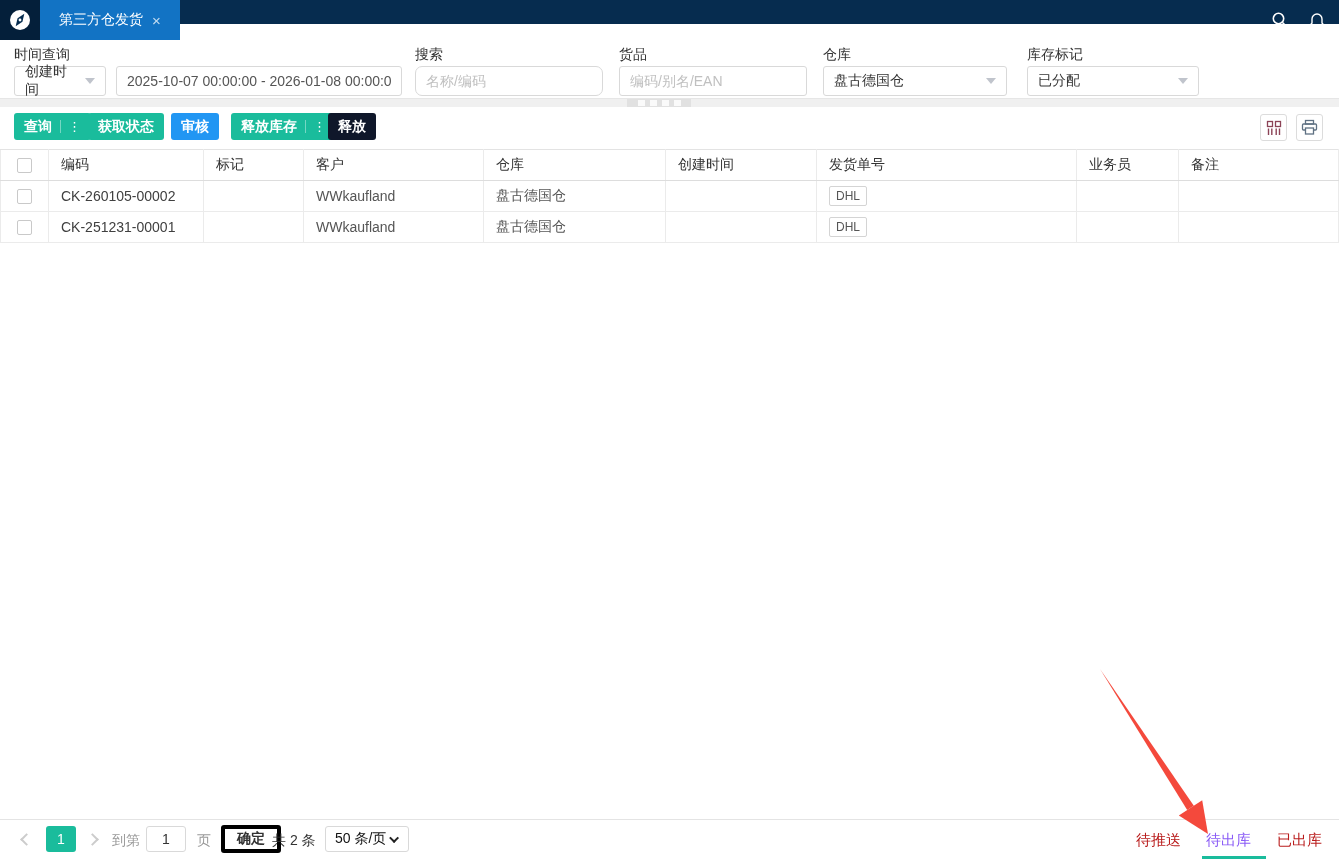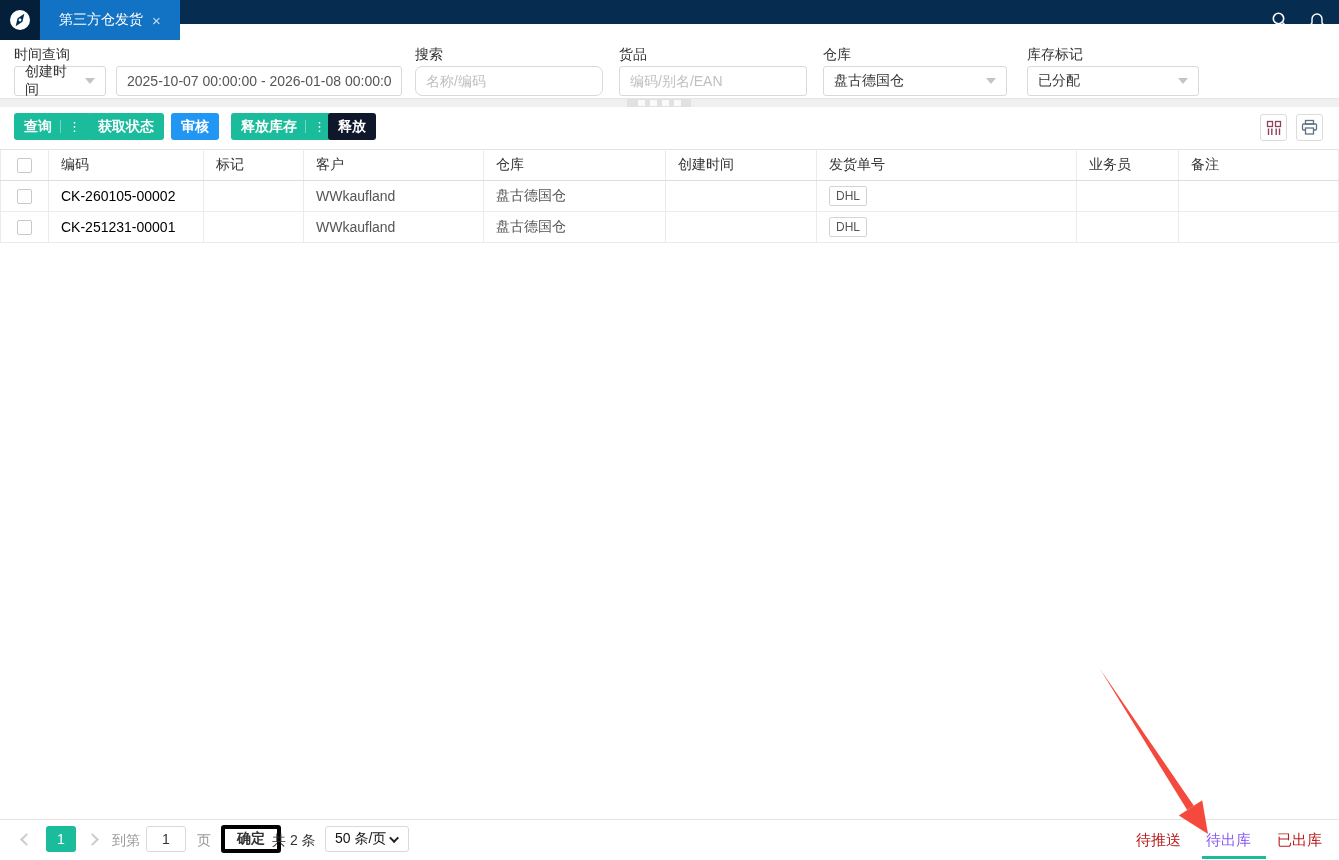--- a/index.html
+++ b/index.html
@@ -37,21 +37,21 @@
   .icon-btn { position:absolute; top:114px; width:27px; height:27px; border:1px solid #dcdcdc; border-radius:3px; background:#fff; display:flex; align-items:center; justify-content:center; cursor:pointer; }
 
   
   table.grid { position:absolute; left:0; top:149px; width:1339px; border-collapse:collapse; table-layout:fixed; }
   table.grid th, table.grid td { border:1px solid #ebebeb; border-top:none; height:31px; padding:0 12px; font-size:14px; text-align:left; overflow:hidden; white-space:nowrap; }
   table.grid th { border-top:1px solid #e3e3e3; border-bottom:1px solid #ddd; color:#333; font-weight:normal; background:#fff; }
   table.grid td { color:#555; }
   table.grid th:first-child, table.grid td:first-child { text-align:center; padding:0; }
   table.grid tr td { background:#fff; }
   .cbx { display:inline-block; width:15px; height:15px; border:1px solid #c9c9c9; border-radius:2px; background:#fff; vertical-align:middle; cursor:pointer; }
-  a.code-link { color:#000000; text-decoration:none; cursor:pointer; }
+  a.code-link { color:#404040; text-decoration:none; cursor:pointer; }
   .tag { display:inline-block; border:1px solid #d4d4d4; border-radius:2px; padding:2px 6px; font-size:12px; color:#555; line-height:1.2; background:#fff; }
 
   
   .bottombar { position:absolute; left:0; top:819px; width:1339px; height:41px; border-top:1px solid #e4e4e4; background:#fff; }
   .chev { position:absolute; top:835px; width:9px; height:9px; border-left:2px solid #ccc; border-bottom:2px solid #ccc; cursor:pointer; }
   .chev.left { left:22px; transform:rotate(45deg); }
   .chev.right { left:88px; transform:rotate(-135deg); }
   .page-cur { position:absolute; left:46px; top:826px; width:30px; height:26px; background:#1abc9c; color:#fff; border-radius:3px; font-size:14px; display:flex; align-items:center; justify-content:center; cursor:pointer; }
   .pg-text { position:absolute; top:832px; font-size:14px; color:#999; }
   .pg-input { position:absolute; left:146px; top:826px; width:40px; height:26px; border:1px solid #d9d9d9; border-radius:3px; text-align:center; font-size:14px; color:#333; font-family:inherit; outline:none; }

